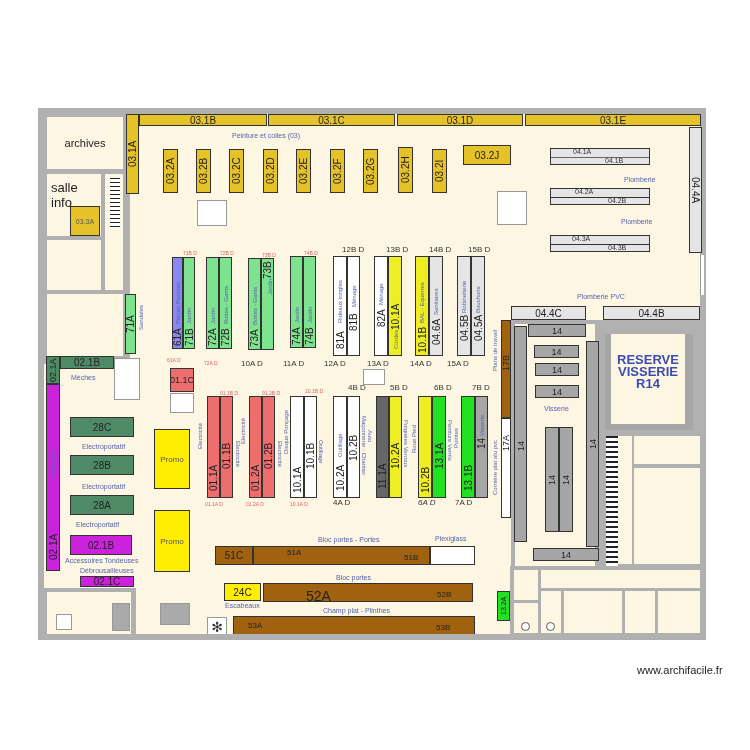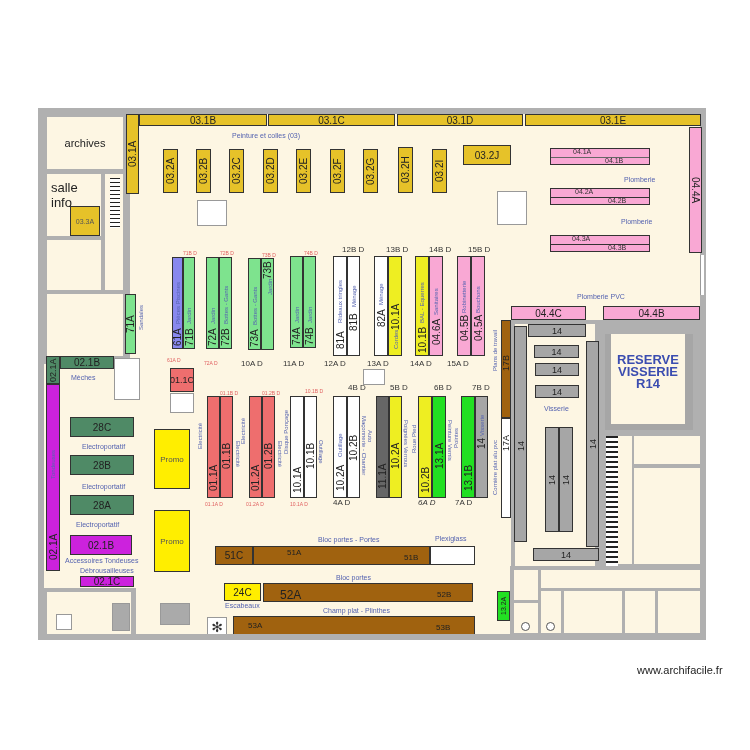--- a/index.html
+++ b/index.html
@@ -9,21 +9,21 @@
   .wall{background:#b0b0b0;}
   .room{background:#fdf6e3;}
   .shelf{display:flex;align-items:center;justify-content:center;color:#222;border:1px solid #333;box-sizing:border-box;overflow:hidden;white-space:nowrap;}
   .v{writing-mode:vertical-rl;transform:rotate(180deg);}
   .vd{writing-mode:vertical-rl;}
   .lbl{color:#5563b0;font-size:7px;white-space:nowrap;}
   .dl{color:#e06060;font-size:5px;white-space:nowrap;}
   .dk{color:#333;font-size:8px;white-space:nowrap;}
   .yel{background:#e6c229;}
   .grn{background:#7ee38e;}
-  .cyan{background:#f9a8d4;}
+  .cyan{background:#e5e5e5;}
   .red{background:#ee6e6e;}
   .wht{background:#fff;}
   .lyel{background:#eeee22;}
   .brgrn{background:#22e022;}
   .gray{background:#a6a6a6;}
   .dgray{background:#666;}
   .dgrn{background:#4f8a66;}
   .mag{background:#cc22dd;}
   .brown{background:#a0620f;}
   .pyel{background:#ffee00;}
@@ -437,21 +437,21 @@
   <span style="position:absolute;left:150px;top:6px;font-size:8px;color:#222;">51B</span>
 </div>
 <div class="abs wht shelf" style="left:430px;top:546px;width:45px;height:19px;"></div>
 
 <div class="abs lbl" style="left:336px;top:574px;">Bloc portes</div>
 <div class="abs pyel shelf" style="left:224px;top:583px;width:37px;height:18px;font-size:10px;text-align:center;">
     <span>24C</span>
   </div>
 <div class="abs lbl" style="left:225px;top:602px;">Escabeaux</div>
 <div class="abs brown" style="left:263px;top:583px;width:210px;height:19px;border:1px solid #333;">
-  <span style="position:absolute;left:16px;top:4px;font-size:12px;color:#222;">52A</span>
+  <span style="position:absolute;left:42px;top:4px;font-size:14px;color:#222;">52A</span>
   <span style="position:absolute;left:173px;top:6px;font-size:8px;color:#222;">52B</span>
 </div>
 <div class="abs lbl" style="left:323px;top:607px;">Champ plat - Plinthes</div>
 <div class="abs brown" style="left:233px;top:616px;width:242px;height:19px;border:1px solid #333;">
   <span style="position:absolute;left:14px;top:4px;font-size:8px;color:#222;">53A</span>
   <span style="position:absolute;left:202px;top:6px;font-size:8px;color:#222;">53B</span>
 </div>
 
 <div class="abs wall" style="left:38px;top:634px;width:668px;height:6px;"></div>
 

